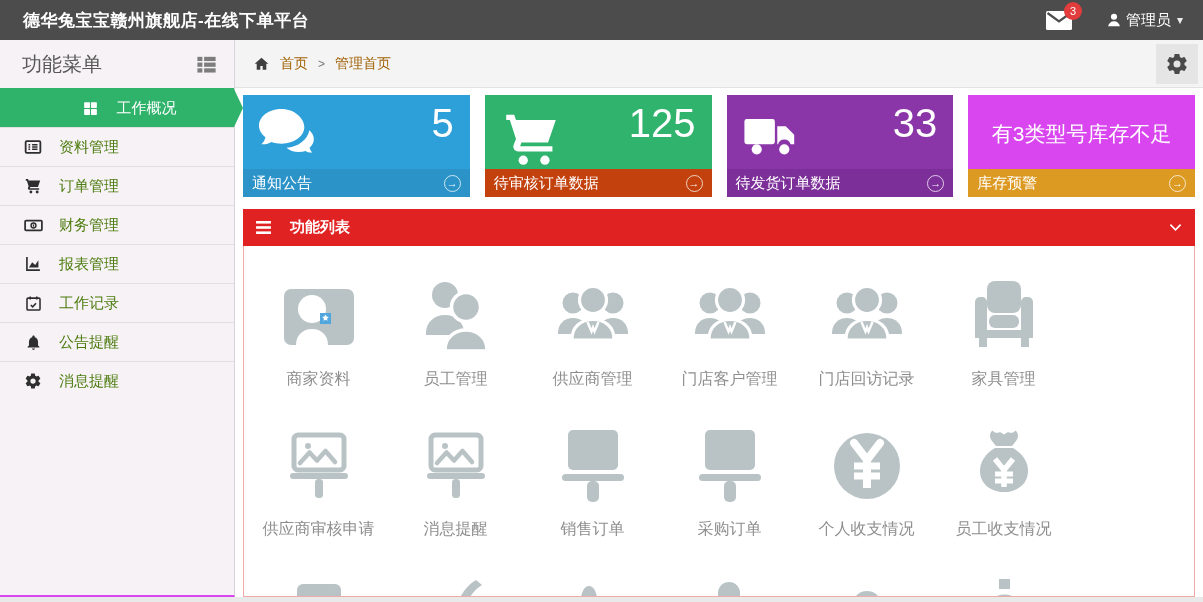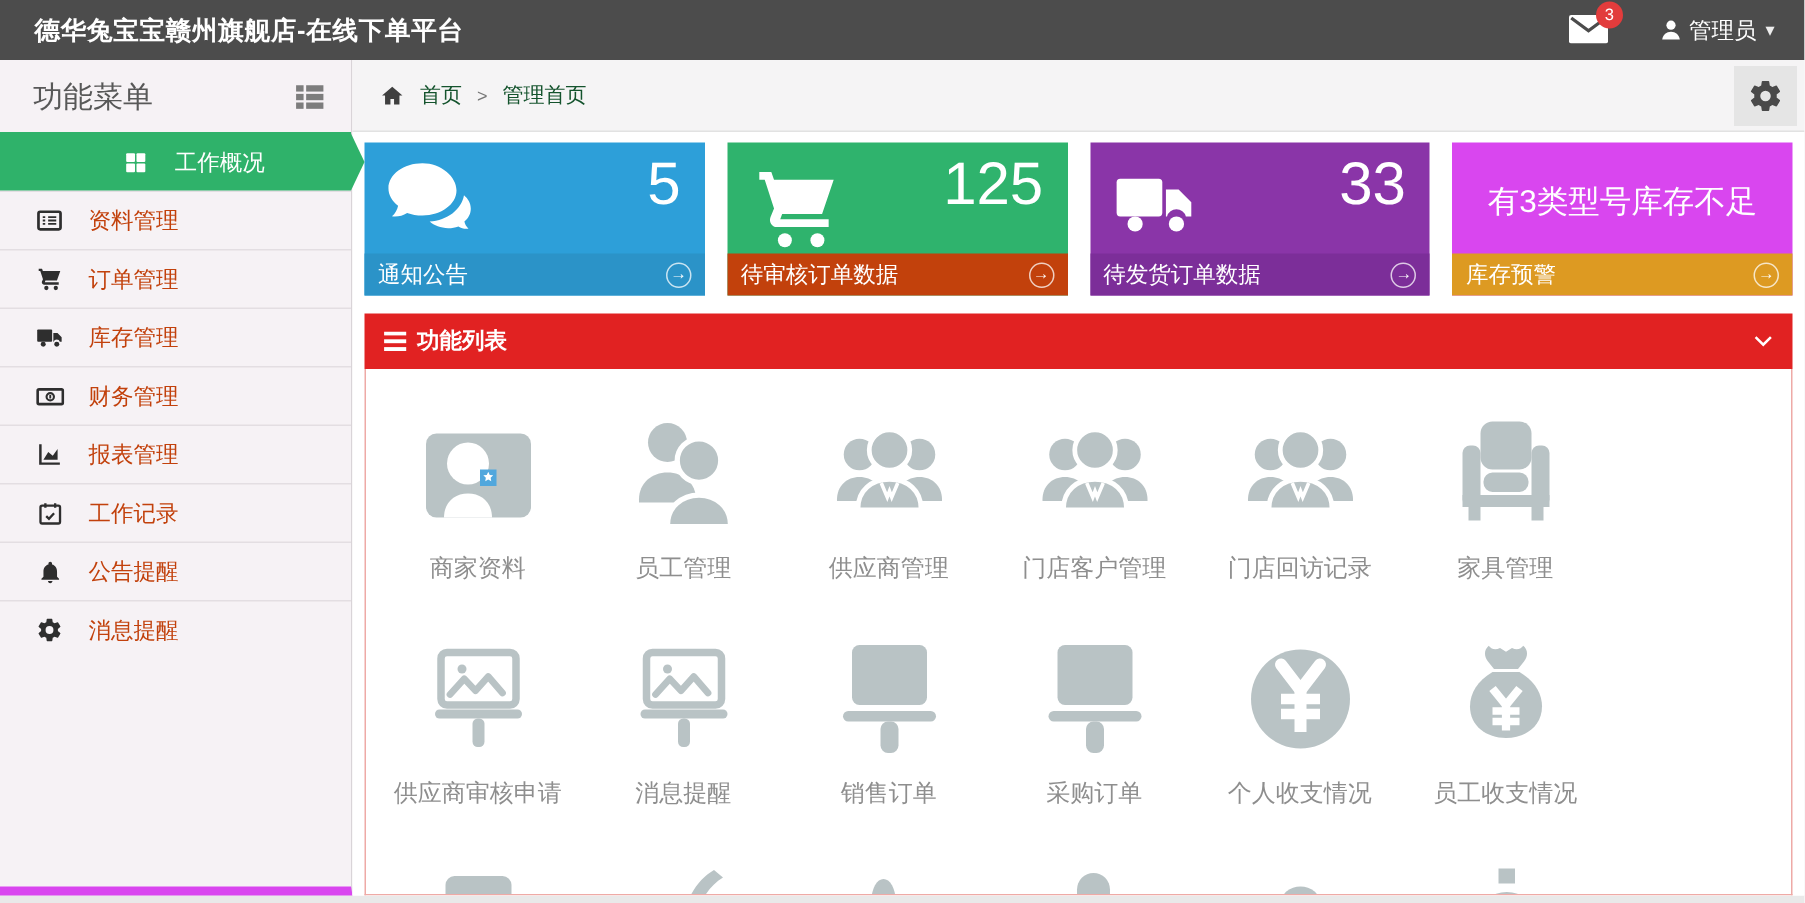--- a/index.html
+++ b/index.html
@@ -15,59 +15,59 @@
            background:var(--badge-red,#e23c3c); color:#fff; font-size:11px; display:flex;
            align-items:center; justify-content:center; }
   .user { display:flex; align-items:center; gap:4px; font-size:15px; cursor:pointer; }
   .caret { font-size:12px; opacity:.9; margin-left:2px; }
 
   
   .layout { display:flex; height:557px; }
 
   
   .sidebar { width:235px; background:var(--sidebar-bg,#f6f2f5); border-right:1px solid #d9d4d8;
-             border-bottom:6px solid #d946ef; flex-shrink:0; }
+             border-bottom:2px solid #d946ef; flex-shrink:0; }
   .sidebar-header { height:48px; display:flex; align-items:center; padding:0 16px 0 22px;
                     color:#585858; font-size:20px; }
   .sidebar-header .hdr-icon { margin-left:auto; display:flex; }
   .menu-item { height:39px; display:flex; align-items:center; gap:15px; padding-left:22px;
-               border-top:1px solid #e3dee2; font-size:15px; color:#c2410c; cursor:pointer; position:relative; }
+               border-top:1px solid #e3dee2; font-size:15px; color:#4d7c0f; cursor:pointer; position:relative; }
   .mi-icon { width:22px; display:flex; justify-content:center; color:#2e2e2e; }
   .menu-item.active { background:var(--active-green,#2fb26a); color:#fff; border-top-color:var(--active-green,#2fb26a); z-index:20;justify-content:center; }
   .menu-item.active .mi-icon { color:#fff; }
   .menu-item.active::after { content:""; position:absolute; right:-9px; top:0;
         border-left:9px solid var(--active-green,#2fb26a);
         border-top:19.5px solid transparent; border-bottom:19.5px solid transparent; }
 
   
   .main { flex:1; display:flex; flex-direction:column; background:#fff; min-width:0; }
   .breadcrumb-bar { height:48px; background:#f5f4f5; border-bottom:1px solid #e2e2e2; display:flex;
                     align-items:center; padding-left:18px; font-size:14px; color:#3a3a3a; gap:10px; flex-shrink:0; }
-  .crumb { cursor:pointer; text-decoration:none; color:#14532d; }
+  .crumb { cursor:pointer; text-decoration:none; color:#a16207; }
   .sep { color:#777; font-size:12px; }
   .gear-btn { margin-left:auto; margin-right:5px; width:42px; height:40px; background:#e5e5e5;
               display:flex; align-items:center; justify-content:center; cursor:pointer; }
 
   .content { flex:1; padding:7px 8px 0 8px; background:#fff; overflow:hidden; }
 
   
   .tiles { display:flex; gap:15px; }
   .tile { flex:1; height:102px; color:#fff; display:flex; flex-direction:column; cursor:pointer; }
   .tile-body { flex:1; position:relative; }
   .tile-icon { position:absolute; left:15px; top:13px; display:flex; }
   .tile-value { position:absolute; right:16px; top:6px; font-size:40px; line-height:1.1; }
   .tile-message { text-align:center; font-size:21px; padding-top:25px; }
   .tile-footer { height:28px; display:flex; align-items:center; padding:0 9px; font-size:15px; flex-shrink:0; }
   .arrow-circle { margin-left:auto; width:17px; height:17px; border-radius:50%;
                   border:1px solid rgba(255,255,255,.75); color:rgba(255,255,255,.95); font-size:11px;
                   line-height:15px; text-align:center; cursor:pointer; }
 
   
   .func-bar { margin-top:12px; height:37px; background:var(--bar-red,#e12222); color:#fff; display:flex;
-              align-items:center; padding:0 13px; font-size:15px; font-weight:bold; gap:7px; cursor:pointer; }
+              align-items:center; padding:0 13px; font-size:15px; font-weight:bold; gap:19px; cursor:pointer; }
   .func-bar .chev { margin-left:auto; display:flex; cursor:pointer; }
   .panel { border:1px solid var(--panel-border,#eeaaa6); border-top:none; background:#fff;
            height:351px; overflow:hidden; padding:26px 0 0 6px; }
   .grid { display:grid; grid-template-columns:repeat(6,137px); }
   .grid-item { height:150px; display:flex; flex-direction:column; align-items:center; cursor:pointer;
                color:var(--icon-gray,#b9c3c5); }
   .gi-icon { width:88px; height:88px; display:flex; align-items:center; justify-content:center; }
   .gi-label { margin-top:9px; font-size:16px; color:#8e8e8e; white-space:nowrap; }
 </style>
 </head>
@@ -137,31 +137,20 @@
             <svg viewBox="0 0 24 24" width="18" height="18" fill="currentColor">
               <circle cx="9.2" cy="20" r="1.9"></circle>
               <circle cx="17.6" cy="20" r="1.9"></circle>
               <path d="M2.4 2.8h3l.7 2h15.5l-3 8.6H8.4l-.6 1.5h12.4v2.1H7.1c-1.4 0-2.3-1.4-1.8-2.7l.9-2.1L3.8 4.9H2.4z"></path>
             </svg>
           </span>
     <span class="mi-label">订单管理</span>
   </div>
         <div class="menu-item">
     <span class="mi-icon">
-            <svg viewBox="0 0 24 24" width="19" height="19" fill="currentColor">
-              <rect x="1" y="4.6" width="12.6" height="10.4" rx=".8"></rect>
-              <path d="M14.6 7.6h3.5l3.5 3.5v3.9h-1.5a2.7 2.7 0 0 0-5.2 0h-.3z"></path>
-              <circle cx="6.1" cy="17.1" r="2.1"></circle>
-              <circle cx="17.5" cy="17.1" r="2.1"></circle>
-            </svg>
-          </span>
-    <span class="mi-label">库存管理</span>
-  </div>
-        <div class="menu-item">
-    <span class="mi-icon">
             <svg viewBox="0 0 24 24" width="19" height="19" fill="none" stroke="currentColor">
               <rect x="1.4" y="5.8" width="21.2" height="12.4" rx="1.2" stroke-width="2.2"></rect>
               <circle cx="12" cy="12" r="3.1" stroke-width="1.8"></circle>
               <path d="M12 10.6v2.8" stroke-width="1.6"></path>
             </svg>
           </span>
     <span class="mi-label">财务管理</span>
   </div>
         <div class="menu-item">
     <span class="mi-icon">

